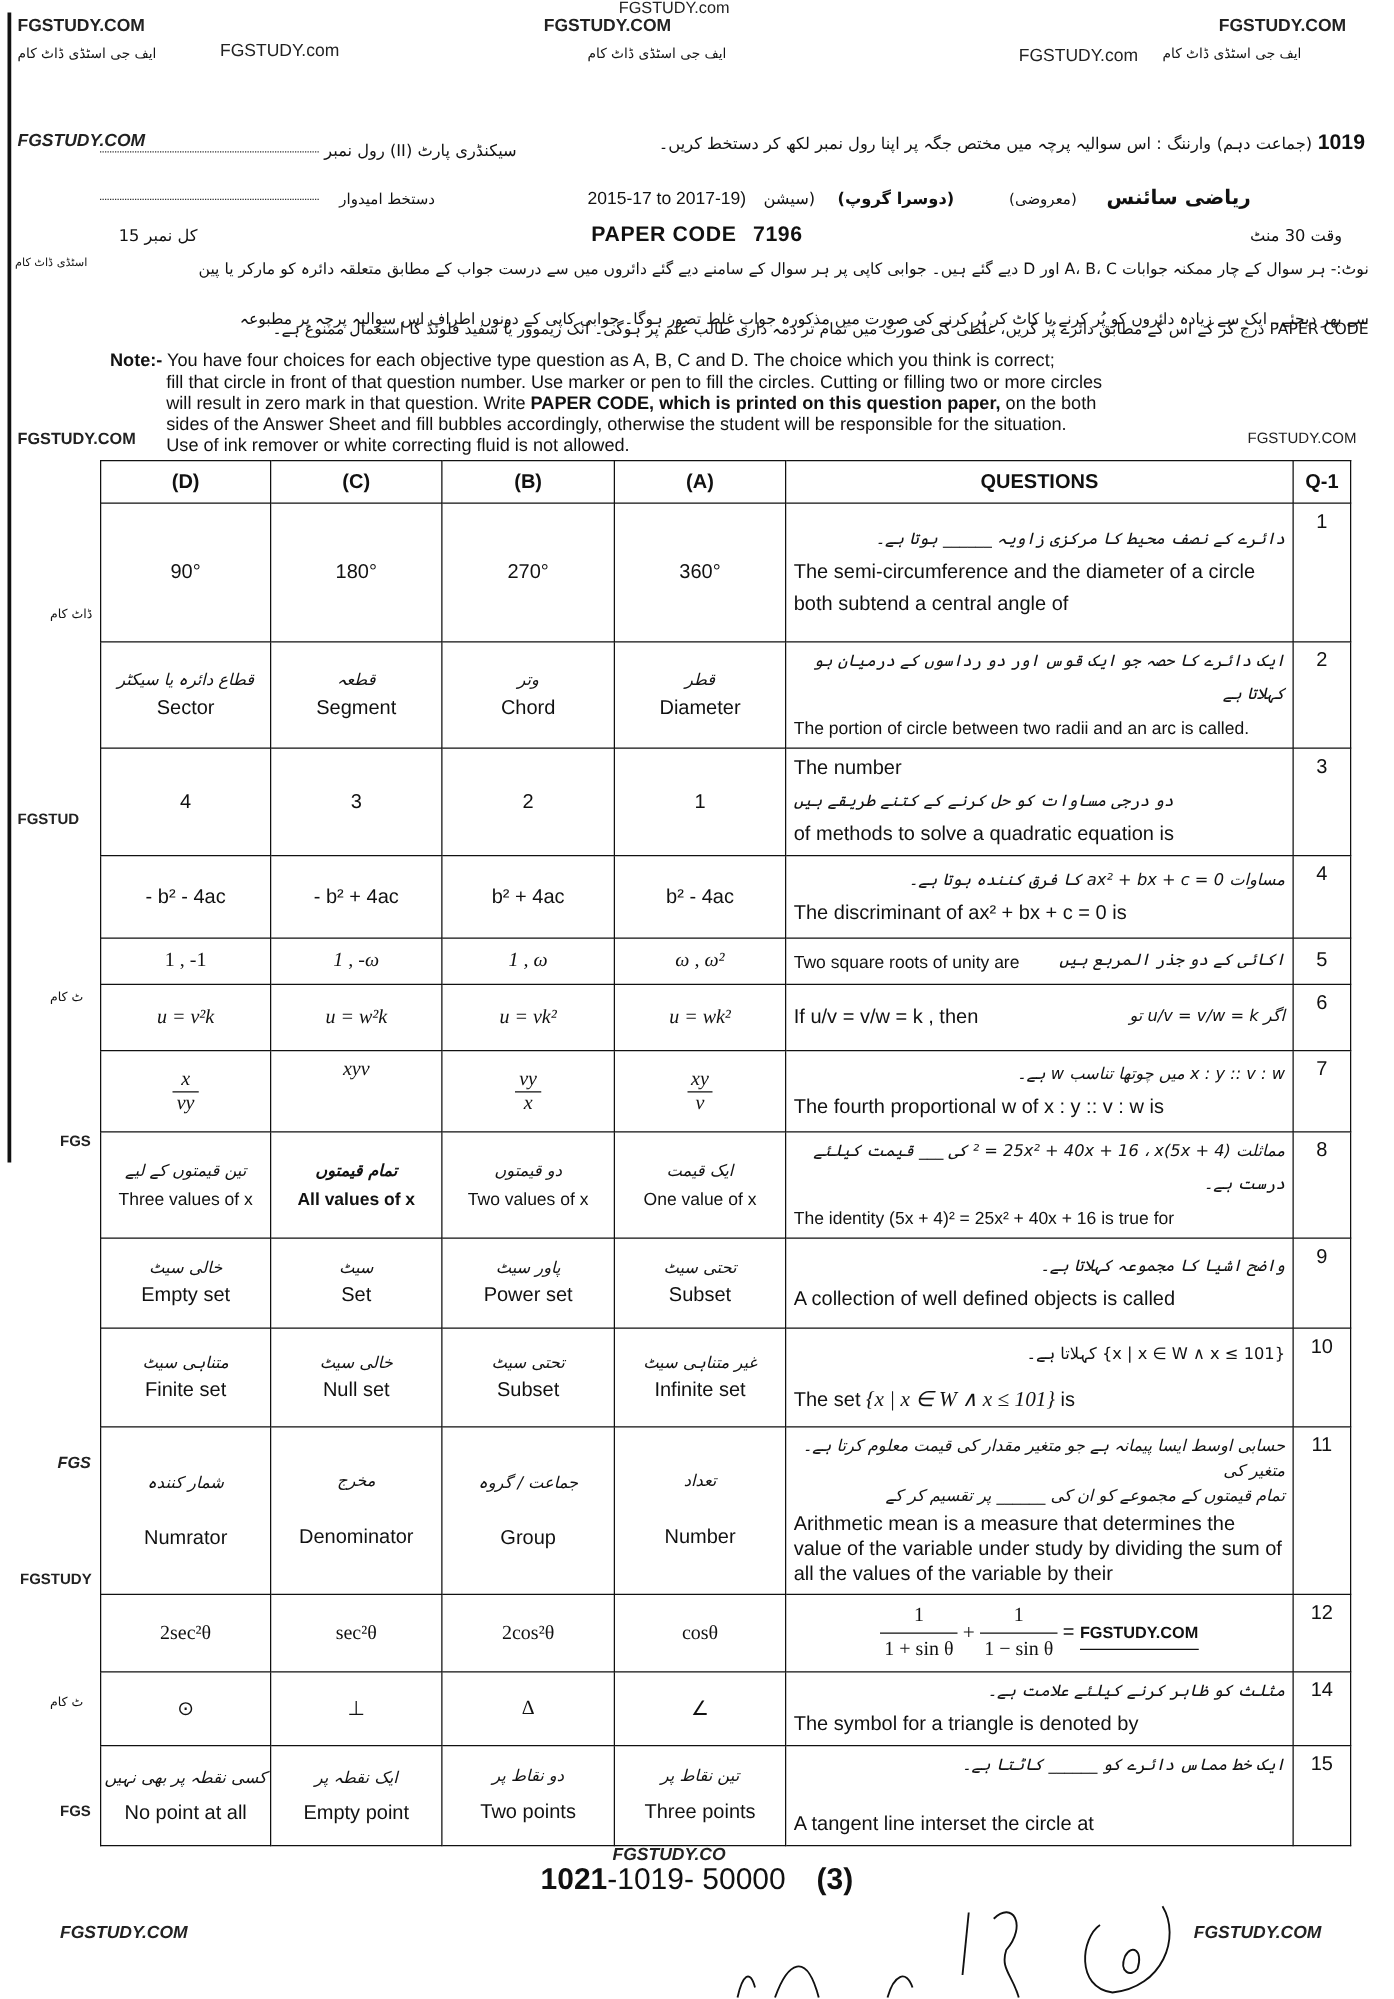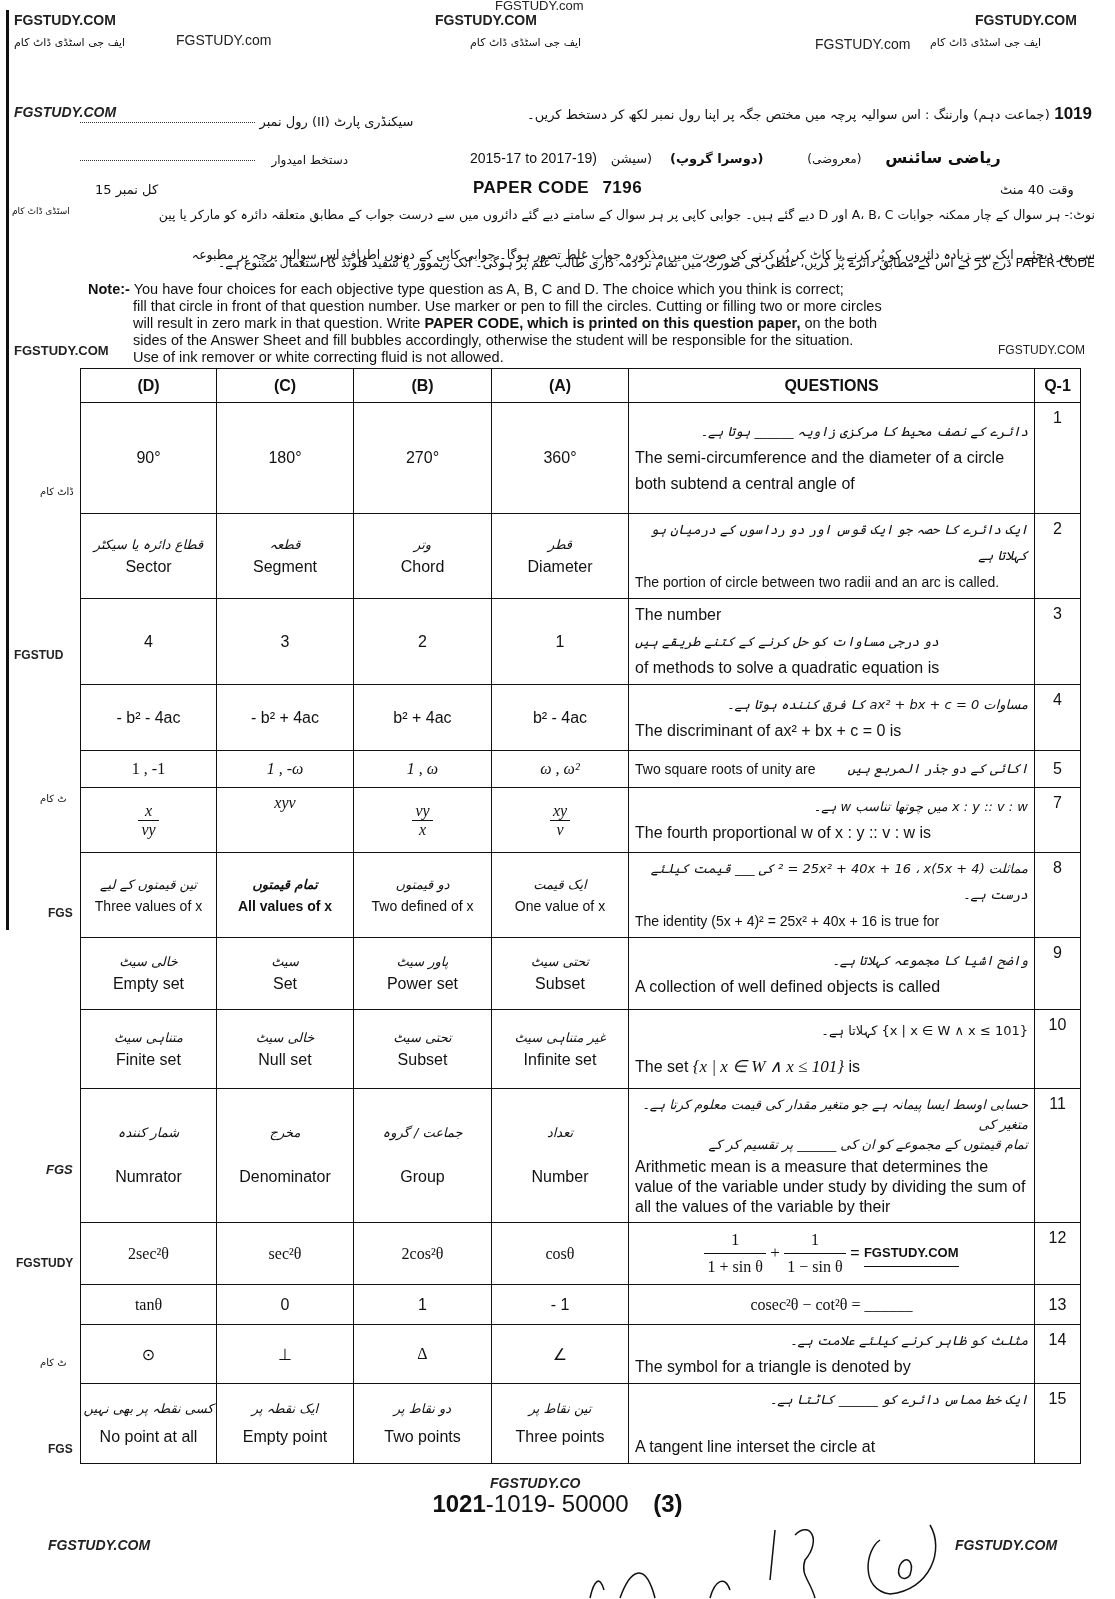--- a/index.html
+++ b/index.html
@@ -70,21 +70,21 @@
   <span class="urdu" style="display:inline-block;font-size:13px;margin-left:10px;">(سیشن</span>
   <span class="urdu" style="display:inline-block;font-size:13px;font-weight:bold;margin-left:14px;">(دوسرا گروپ)</span>
   <span class="urdu" style="display:inline-block;font-size:12px;margin-left:40px;">(معروضی)</span>
   <span class="urdu" style="display:inline-block;font-size:16px;font-weight:bold;margin-left:20px;">ریاضی سائنس</span>
 </div>
 <div class="abs urdu" style="left:95px;top:182px;direction:rtl;font-size:13px;">کل نمبر 15</div>
 <div class="abs paper-code" style="left:473px;top:178px;">
   <span>PAPER CODE</span>
   <span style="margin-left:8px;">7196</span>
 </div>
-<div class="abs urdu" style="left:1000px;top:182px;direction:rtl;font-size:13px;">وقت 40 منٹ</div>
+<div class="abs urdu" style="left:1000px;top:182px;direction:rtl;font-size:13px;">وقت 30 منٹ</div>
 
 <div class="abs urdu" style="left:12px;top:206px;font-size:9px;direction:ltr;">اسٹڈی ڈاٹ کام</div>
 <div class="note-urdu" style="top:204px;">نوٹ:- ہر سوال کے چار ممکنہ جوابات A، B، C اور D دیے گئے ہیں۔ جوابی کاپی پر ہر سوال کے سامنے دیے گئے دائروں میں سے درست جواب کے مطابق متعلقہ دائرہ کو مارکر یا پین</div>
 <div class="note-urdu" style="top:244px;">سے بھر دیجئے۔ ایک سے زیادہ دائروں کو پُر کرنے یا کاٹ کر پُر کرنے کی صورت میں مذکورہ جواب غلط تصور ہوگا۔ جوابی کاپی کے دونوں اطراف اس سوالیہ پرچہ پر مطبوعہ</div>
 <div class="note-urdu" style="top:252px;">PAPER CODE درج کر کے اس کے مطابق دائرے پُر کریں، غلطی کی صورت میں تمام تر ذمہ داری طالب علم پر ہوگی۔ انک ریموور یا سفید فلوئڈ کا استعمال ممنوع ہے۔</div>
 <div class="note-en" style="top:281px;left:88px;">
   <b>Note:-</b>
   <span>You have four choices for each objective type question as A, B, C and D.  The choice which you think is correct;</span>
 </div>
 <div class="note-en" style="top:298px;left:133px;">fill that circle in front of that question number.  Use marker or pen to fill the circles. Cutting or filling two or more circles</div>
@@ -191,20 +191,31 @@
       <td class="math">1 , -ω</td>
       <td class="math">1 , ω</td>
       <td class="math">ω , ω²</td>
       <td class="qcell" style="font-size:14px;">
         <span>Two square roots of unity are</span>
         <span class="urdu" style="float:right;font-style:italic;">اکائی کے دو جذر المربع ہیں</span>
       </td>
       <td class="num" style="vertical-align:middle !important;padding-top:0 !important;">5</td>
     </tr>
 
+    <tr style="height:53px;">
+      <td class="math">u = v²k</td>
+      <td class="math">u = w²k</td>
+      <td class="math">u = vk²</td>
+      <td class="math">u = wk²</td>
+      <td class="qcell">
+        <span>If u/v = v/w = k , then</span>
+        <span class="urdu" style="float:right;font-style:italic;">اگر u/v = v/w = k تو</span>
+      </td>
+      <td class="num">6</td>
+    </tr>
 
     <tr style="height:65px;">
       <td><span class="frac"><span class="n">x</span><span class="d">vy</span></span></td>
       <td class="math" style="vertical-align:top;padding-top:6px;">xyv</td>
       <td><span class="frac"><span class="n">vy</span><span class="d">x</span></span></td>
       <td><span class="frac"><span class="n">xy</span><span class="d">v</span></span></td>
       <td class="qcell">
         <span class="q-ur">x : y :: v : w میں چوتھا تناسب w ہے۔</span>
         <span class="q-en">The fourth proportional w of x : y :: v : w is</span>
       </td>
@@ -215,21 +226,21 @@
       <td style="font-size:14px;">
           <span class="cell-ur">تین قیمتوں کے لیے</span>
           <span class="cell-en">Three values of x</span>
         </td>
       <td style="font-size:14px;font-weight:bold;">
           <span class="cell-ur">تمام قیمتوں</span>
           <span class="cell-en">All values of x</span>
         </td>
       <td style="font-size:14px;">
           <span class="cell-ur">دو قیمتوں</span>
-          <span class="cell-en">Two defined of x</span>
+          <span class="cell-en">Two values of x</span>
         </td>
       <td style="font-size:14px;">
           <span class="cell-ur">ایک قیمت</span>
           <span class="cell-en">One value of x</span>
         </td>
       <td class="qcell" style="font-size:14px;">
         <span class="q-ur">مماثلت (5x + 4)² = 25x² + 40x + 16 ، x کی ___ قیمت کیلئے درست ہے۔</span>
         <span class="q-en">The identity (5x + 4)² = 25x² + 40x + 16 is true for</span>
       </td>
       <td class="num">8</td>
@@ -316,28 +327,20 @@
       <td class="qcell" style="text-align:center !important;">
         <span class="frac" style="font-style:normal;"><span class="n">1</span><span class="d">1 + sin θ</span></span>
         <span class="math" style="font-style:normal;">+</span>
         <span class="frac" style="font-style:normal;"><span class="n">1</span><span class="d">1 − sin θ</span></span>
         <span>=</span>
         <span style="display:inline-block;font-weight:bold;font-size:13px;border-bottom:1.5px solid #111;vertical-align:middle;">FGSTUDY.COM</span>
       </td>
       <td class="num">12</td>
     </tr>
 
-    <tr style="height:40px;">
-      <td class="math" style="font-style:normal;">tanθ</td>
-      <td>0</td>
-      <td>1</td>
-      <td>- 1</td>
-      <td class="qcell math" style="text-align:center !important;font-style:normal;">cosec²θ − cot²θ  =  ______</td>
-      <td class="num" style="vertical-align:middle !important;padding-top:0 !important;">13</td>
-    </tr>
 
     <tr style="height:56px;">
       <td class="math" style="font-style:normal;">⊙</td>
       <td class="math" style="font-style:normal;">⊥</td>
       <td class="math" style="font-style:normal;">Δ</td>
       <td class="math" style="font-style:normal;">∠</td>
       <td class="qcell">
         <span class="q-ur">مثلث کو ظاہر کرنے کیلئے علامت ہے۔</span>
         <span class="q-en">The symbol for a triangle is denoted by</span>
       </td>

